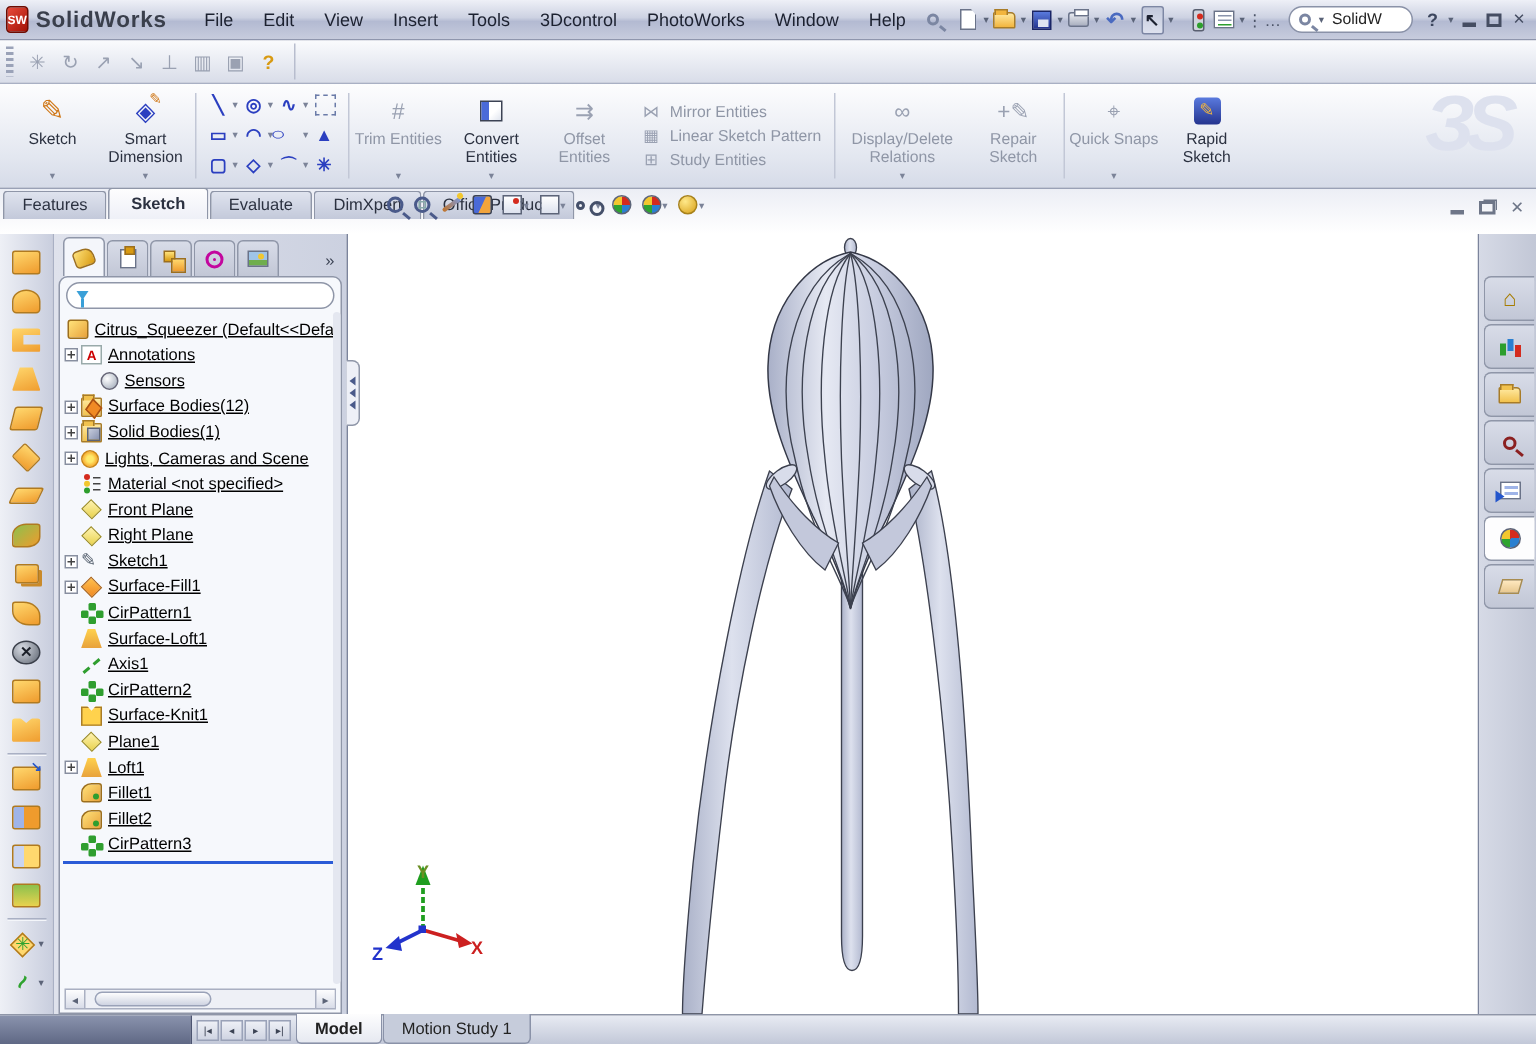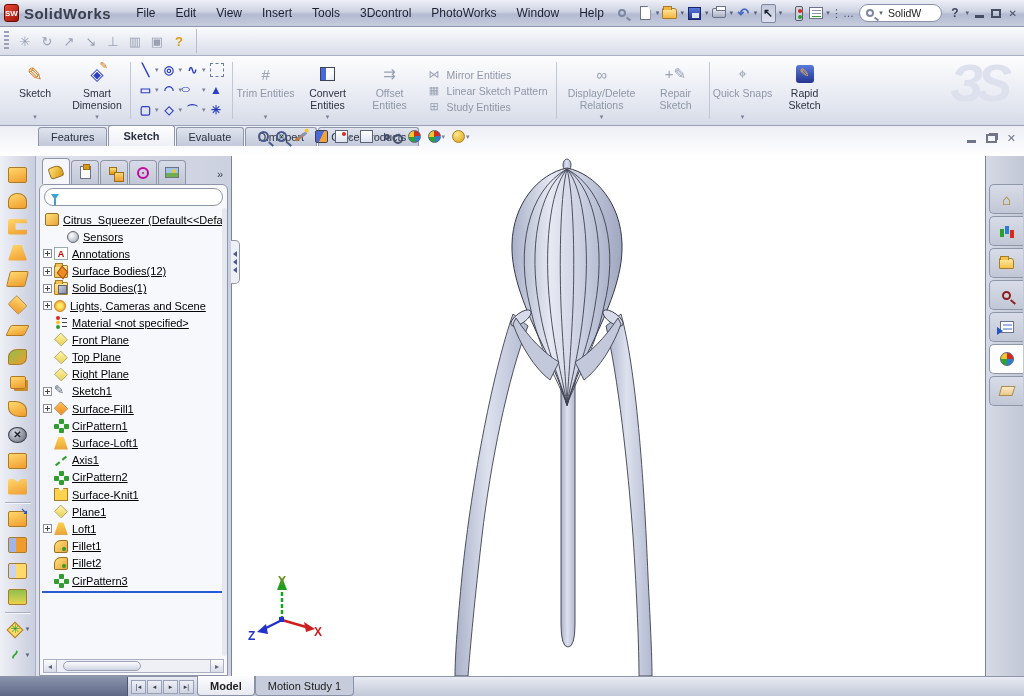--- a/index.html
+++ b/index.html
@@ -97,21 +97,21 @@
   .sicon { width:15px; text-align:center; font-size:11px; color:#9aa1b2; }
   .slabel { font-size:10.5px; color:#8f96a6; white-space:nowrap; }
   .rapid-ic { width:18px; height:18px; background:linear-gradient(#5a7ade,#24348f);
     border-radius:3px; position:relative; }
   .rapid-ic::after { content:"✎"; position:absolute; color:#f2b53e; font-size:12px; left:4px; top:1px; }
   .ds-mark { position:absolute; right:18px; top:4px; font-size:52px; font-style:italic;
     color:#dde1ee; font-weight:bold; line-height:.9; letter-spacing:-6px; }
 
   
   .tabstrip { height:30px; flex:none; display:flex; align-items:flex-start;
-    background:linear-gradient(#eceef5,#ffffff); position:relative;padding-left:36px; }
+    background:linear-gradient(#eceef5,#ffffff); position:relative; }
   .rtabs { display:flex; align-items:flex-end; height:20px; padding-left:2px; }
   .rtab { font-size:11px; color:#2b3140; padding:3px 12px 3px;
     background:linear-gradient(#dfe3ee,#c3c9da); border:1px solid #8f96a8;
     border-bottom:none; border-radius:3px 3px 0 0; margin-right:1px; }
   .rtab.active { background:linear-gradient(#fdfdfe,#eef0f7); font-weight:bold; padding:4px 14px; }
   .hud { position:absolute; left:258px; top:4px; display:flex; align-items:center; gap:7px; }
   .hudic { display:flex; align-items:center; gap:1px; }
   .hmag { width:11px; height:11px; border:2px solid #4a5a8a; border-radius:50%; position:relative; }
   .hmag::after { content:""; position:absolute; width:6px; height:2px; background:#4a5a8a;
     transform:rotate(40deg); left:8px; top:10px; }
@@ -663,32 +663,32 @@
         <div class="filterrow">
           <span class="funnel"></span>
         </div>
         <div class="tree">
           <div class="trow">
             <span class="nopbox" style="width:3px"></span>
               <span class="ti ti-part"></span>
             <span class="lbl">Citrus_Squeezer (Default&lt;&lt;Defa</span>
           </div>
           <div class="trow">
+              <span class="pbox"></span>
+              <span class="ti ti-annot"></span>
+              <span class="lbl">Annotations</span>
+            </div>
+          <div class="trow">
               <span class="indent"></span>
               <span class="nopbox"></span>
               <span class="ti ti-sensor"></span>
               <span class="lbl">Sensors</span>
             </div>
           <div class="trow">
               <span class="pbox"></span>
-              <span class="ti ti-annot"></span>
-              <span class="lbl">Annotations</span>
-            </div>
-          <div class="trow">
-              <span class="pbox"></span>
               <span class="ti ti-folder ti-folder-surf"></span>
               <span class="lbl">Surface Bodies(12)</span>
             </div>
           <div class="trow">
               <span class="pbox"></span>
               <span class="ti ti-folder ti-folder-solid"></span>
               <span class="lbl">Solid Bodies(1)</span>
             </div>
           <div class="trow">
               <span class="pbox"></span>
@@ -697,25 +697,20 @@
             </div>
           <div class="trow">
               <span class="indent"></span>
               <span class="ti ti-material"></span>
               <span class="lbl">Material &lt;not specified&gt;</span>
             </div>
           <div class="trow">
               <span class="indent"></span>
               <span class="ti ti-plane"></span>
               <span class="lbl">Front Plane</span>
-            </div>
-          <div class="trow">
-              <span class="indent"></span>
-              <span class="ti ti-plane"></span>
-              <span class="lbl">Top Plane</span>
             </div>
           <div class="trow">
               <span class="indent"></span>
               <span class="ti ti-plane"></span>
               <span class="lbl">Right Plane</span>
             </div>
           <div class="trow">
               <span class="pbox"></span>
               <span class="ti ti-sketch"></span>
               <span class="lbl">Sketch1</span>

